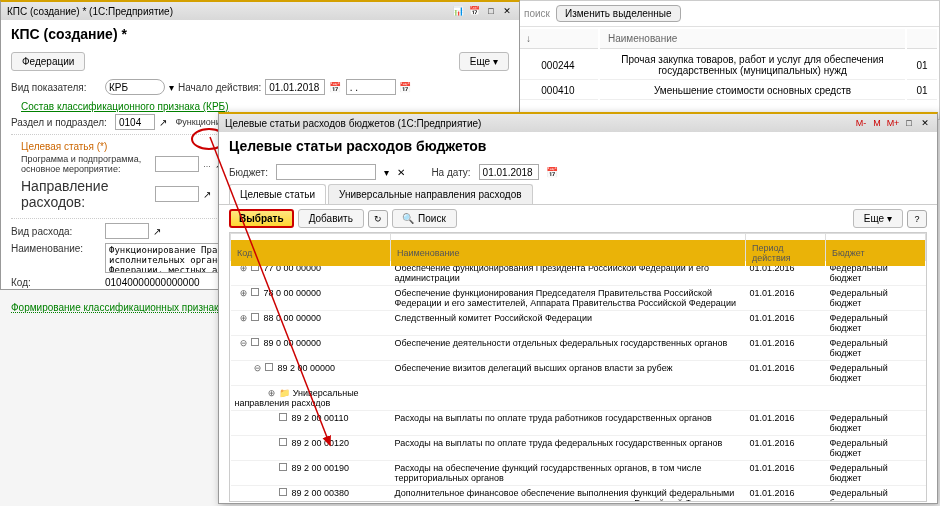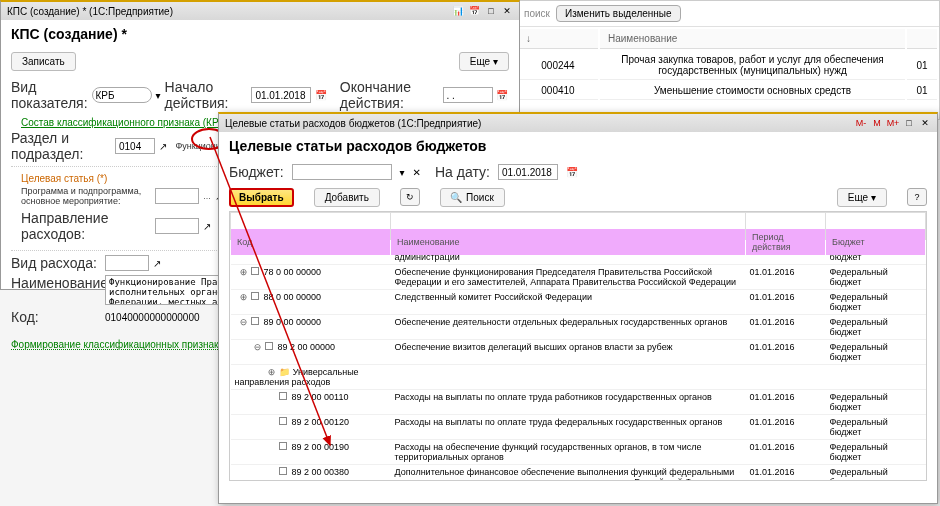--- a/index.html
+++ b/index.html
@@ -18,42 +18,42 @@
 .kps-window { position: absolute; top: 0; left: 0; width: 520px; height: 290px; background: #fff; border: 1px solid #999; border-top: 2px solid #d4a000; }
 .kps-titlebar { background: linear-gradient(#e8e8e8,#d8d8d8); padding: 3px 6px; display: flex; justify-content: space-between; align-items: center; font-size: 10px; }
 .kps-titlebar-icons { display: flex; gap: 4px; }
 .title-icon { width: 12px; height: 12px; display: inline-flex; align-items: center; justify-content: center; font-size: 9px; }
 .kps-title { padding: 6px 10px; font-size: 14px; font-weight: bold; }
 .kps-toolbar { padding: 4px 10px; display: flex; gap: 6px; align-items: center; }
 .btn-yellow { background: linear-gradient(#ffe680,#ffd633); border: 1px solid #cc9900; padding: 3px 10px; border-radius: 3px; font-size: 10px; cursor: pointer; }
 .btn-plain { background: #f5f5f5; border: 1px solid #bbb; padding: 3px 10px; border-radius: 3px; font-size: 10px; cursor: pointer; }
 .kps-form { padding: 4px 10px; }
 .form-row { display: flex; align-items: center; margin-bottom: 4px; gap: 4px; }
-.form-label { font-size: 14px; color: #333; }
+.form-label { font-size: 10px; color: #333; }
 .form-input { border: 1px solid #aaa; padding: 1px 3px; font-size: 10px; height: 16px; }
 .green-section { color: #008000; font-size: 10px; padding: 2px 10px; text-decoration: underline; }
 .undersection { border-top: 1px dotted #ccc; border-bottom: 1px dotted #ccc; padding: 4px 0; margin: 4px 0; }
 .orange-label { color: #cc6600; font-size: 10px; padding: 2px 10px; }
 .blue-link { color: #008000; text-decoration: underline dotted; font-size: 10px; padding: 6px 10px; display: inline-block; }
 .highlight-circle { position: absolute; border: 2px solid #cc0000; border-radius: 50%; width: 36px; height: 22px; pointer-events: none; }
 
 
 .tsel-window { position: absolute; top: 112px; left: 218px; width: 720px; height: 392px; background: #fff; border: 1px solid #999; border-top: 2px solid #d4a000; box-shadow: 2px 2px 8px rgba(0,0,0,0.3); }
 .tsel-titlebar { background: linear-gradient(#e8e8e8,#d8d8d8); padding: 3px 6px; display: flex; justify-content: space-between; align-items: center; font-size: 10px; }
 .tsel-title { padding: 6px 10px; font-size: 14px; font-weight: bold; }
 .tsel-filters { padding: 4px 10px; display: flex; gap: 8px; align-items: center; }
 .tabs { display: flex; border-bottom: 1px solid #ccc; padding: 0 10px; }
 .tab { padding: 4px 10px; font-size: 10px; border: 1px solid #ccc; border-bottom: none; background: #f0f0f0; margin-right: 2px; border-radius: 3px 3px 0 0; cursor: pointer; }
 .tab.active { background: #fff; }
-.tsel-toolbar { padding: 4px 10px; display: flex; gap: 20px; }
+.tsel-toolbar { padding: 4px 10px; display: flex; gap: 4px; align-items: center; }
 .btn-highlight { background: linear-gradient(#ffe680,#ffd633); border: 2px solid #cc0000; padding: 2px 8px; border-radius: 3px; font-size: 10px; font-weight: bold; cursor: pointer; }
 .icon-btn { width: 20px; height: 18px; border: 1px solid #aaa; background: #f5f5f5; border-radius: 3px; display: inline-flex; align-items: center; justify-content: center; cursor: pointer; font-size: 9px; }
 .table-wrap { border: 1px solid #ccc; margin: 0 10px; height: 270px; overflow: auto; }
 table.tree { width: 100%; border-collapse: collapse; font-size: 9px; }
-table.tree th { text-align: left; padding: 3px 6px; background: #f0abfc; border: 1px solid #ddd; font-weight: normal; color: #555; position: sticky; top: 16px; }
+table.tree th { text-align: left; padding: 3px 6px; background: #eab308; border: 1px solid #ddd; font-weight: normal; color: #555; position: sticky; top: 6px; }
 table.tree td { padding: 2px 4px; border-bottom: 1px solid #f0f0f0; vertical-align: top; }
 .tree-indent { display: inline-block; }
 .tree-toggle { display: inline-block; width: 10px; text-align: center; cursor: pointer; color: #666; }
 .folder-icon { color: #e6a800; }
 .item-icon { width: 8px; height: 8px; display: inline-block; border: 1px solid #888; background: #fff; margin-right: 2px; }
 .arrow-svg { position: absolute; top: 125px; left: 180px; width: 250px; height: 330px; pointer-events: none; z-index: 100; }
 </style>
 </head>
 <body>
 
@@ -90,33 +90,32 @@
     <span>КПС (создание) * (1С:Предприятие)</span>
     <span class="kps-titlebar-icons">
       <span class="title-icon">📊</span>
       <span class="title-icon">📅</span>
       <span class="title-icon">□</span>
       <span class="title-icon">✕</span>
     </span>
   </div>
   <div class="kps-title">КПС (создание) *</div>
   <div class="kps-toolbar">
-    <button class="btn-plain">Записать</button>
+    <button class="btn-plain">Федерации</button>
     <div style="flex:1"></div>
     <button class="btn-plain"><span>Еще</span> ▾</button>
   </div>
   <div class="kps-form">
     <div class="form-row">
       <span class="form-label" style="width:90px">Вид показателя:</span>
       <input class="form-input" style="width: 60px; border-radius: 8px;" value="КРБ">
         <span>▾</span>
       <span class="form-label" style="margin-left:0">Начало действия:</span>
       <input class="form-input" style="width: 60px;" value="01.01.2018">
         <span>📅</span>
-      <span class="form-label" style="margin-left:8px">Окончание действия:</span>
       <input class="form-input" style="width: 50px;" value=". .">
         <span>📅</span>
     </div>
     <div class="green-section">Состав классификационного признака (КРБ)</div>
     <div class="form-row">
       <span class="form-label" style="width:100px">Раздел и подраздел:</span>
       <input class="form-input" style="width: 40px;" value="0104">
       <span>↗</span>
       <span class="form-label" style="margin-left:4px;font-size:9px">Функционирование Правительства Российской Федерации, вы...</span>
     </div>
@@ -172,23 +171,27 @@
       <span class="title-icon">□</span>
       <span class="title-icon">✕</span>
     </span>
   </div>
   <div class="tsel-title">Целевые статьи расходов бюджетов</div>
   <div class="tsel-filters">
     <span class="form-label">Бюджет:</span>
     <input class="form-input" style="width: 100px;">
       <span>▾</span>
       <span>✕</span>
-    <span class="form-label" style="margin-left:6px">На дату:</span>
+    <span class="form-label" style="margin-left:18px">На дату:</span>
     <input class="form-input" style="width: 60px;" value="01.01.2018">
       <span>📅</span>
+  </div>
+  <div class="tabs">
+    <div class="tab active">Целевые статьи</div>
+    <div class="tab">Универсальные направления расходов</div>
   </div>
   <div class="tsel-toolbar">
     <button class="btn-highlight">Выбрать</button>
     <button class="btn-plain">Добавить</button>
     <span class="icon-btn">↻</span>
     <button class="btn-plain">🔍 <span>Поиск</span></button>
     <div style="flex:1"></div>
     <button class="btn-plain"><span>Еще</span> ▾</button>
     <span class="icon-btn">?</span>
   </div>

